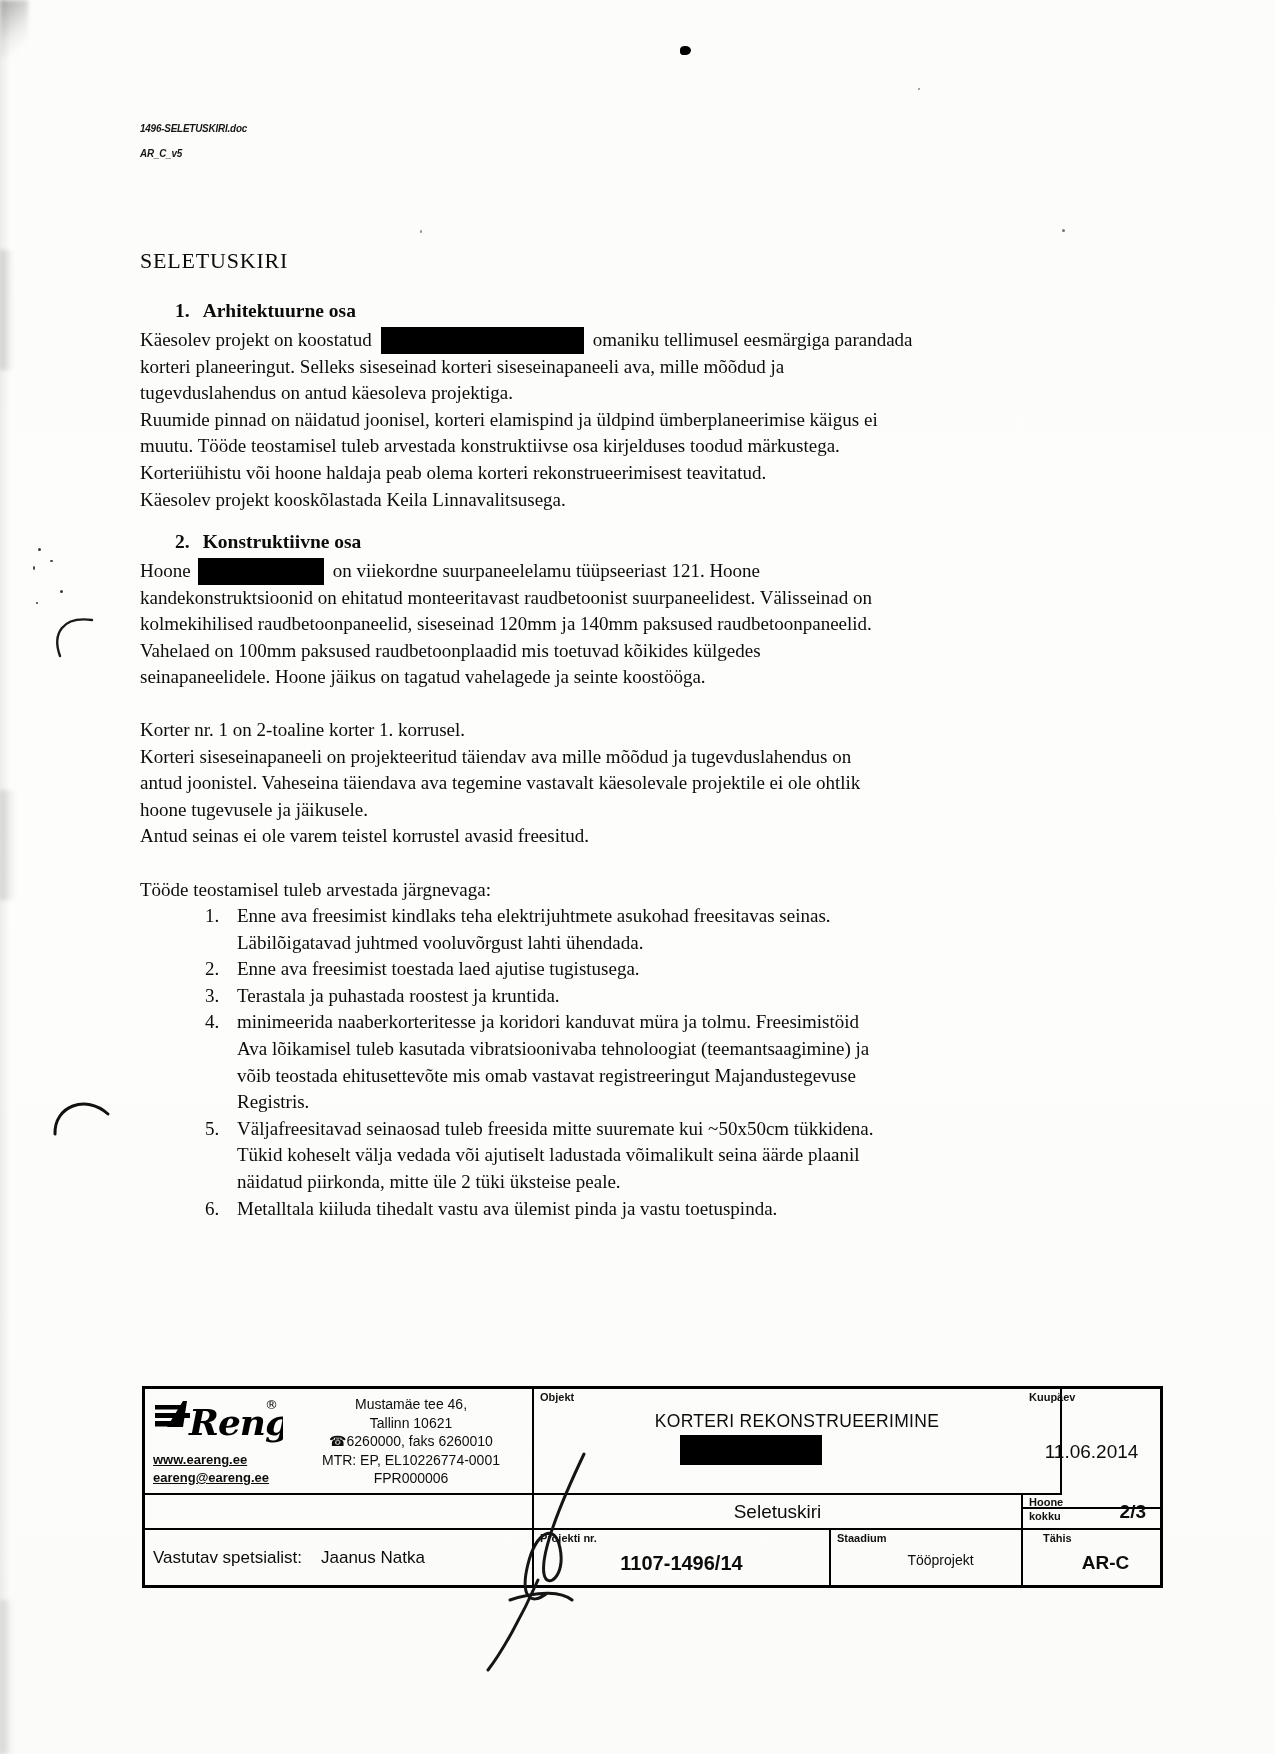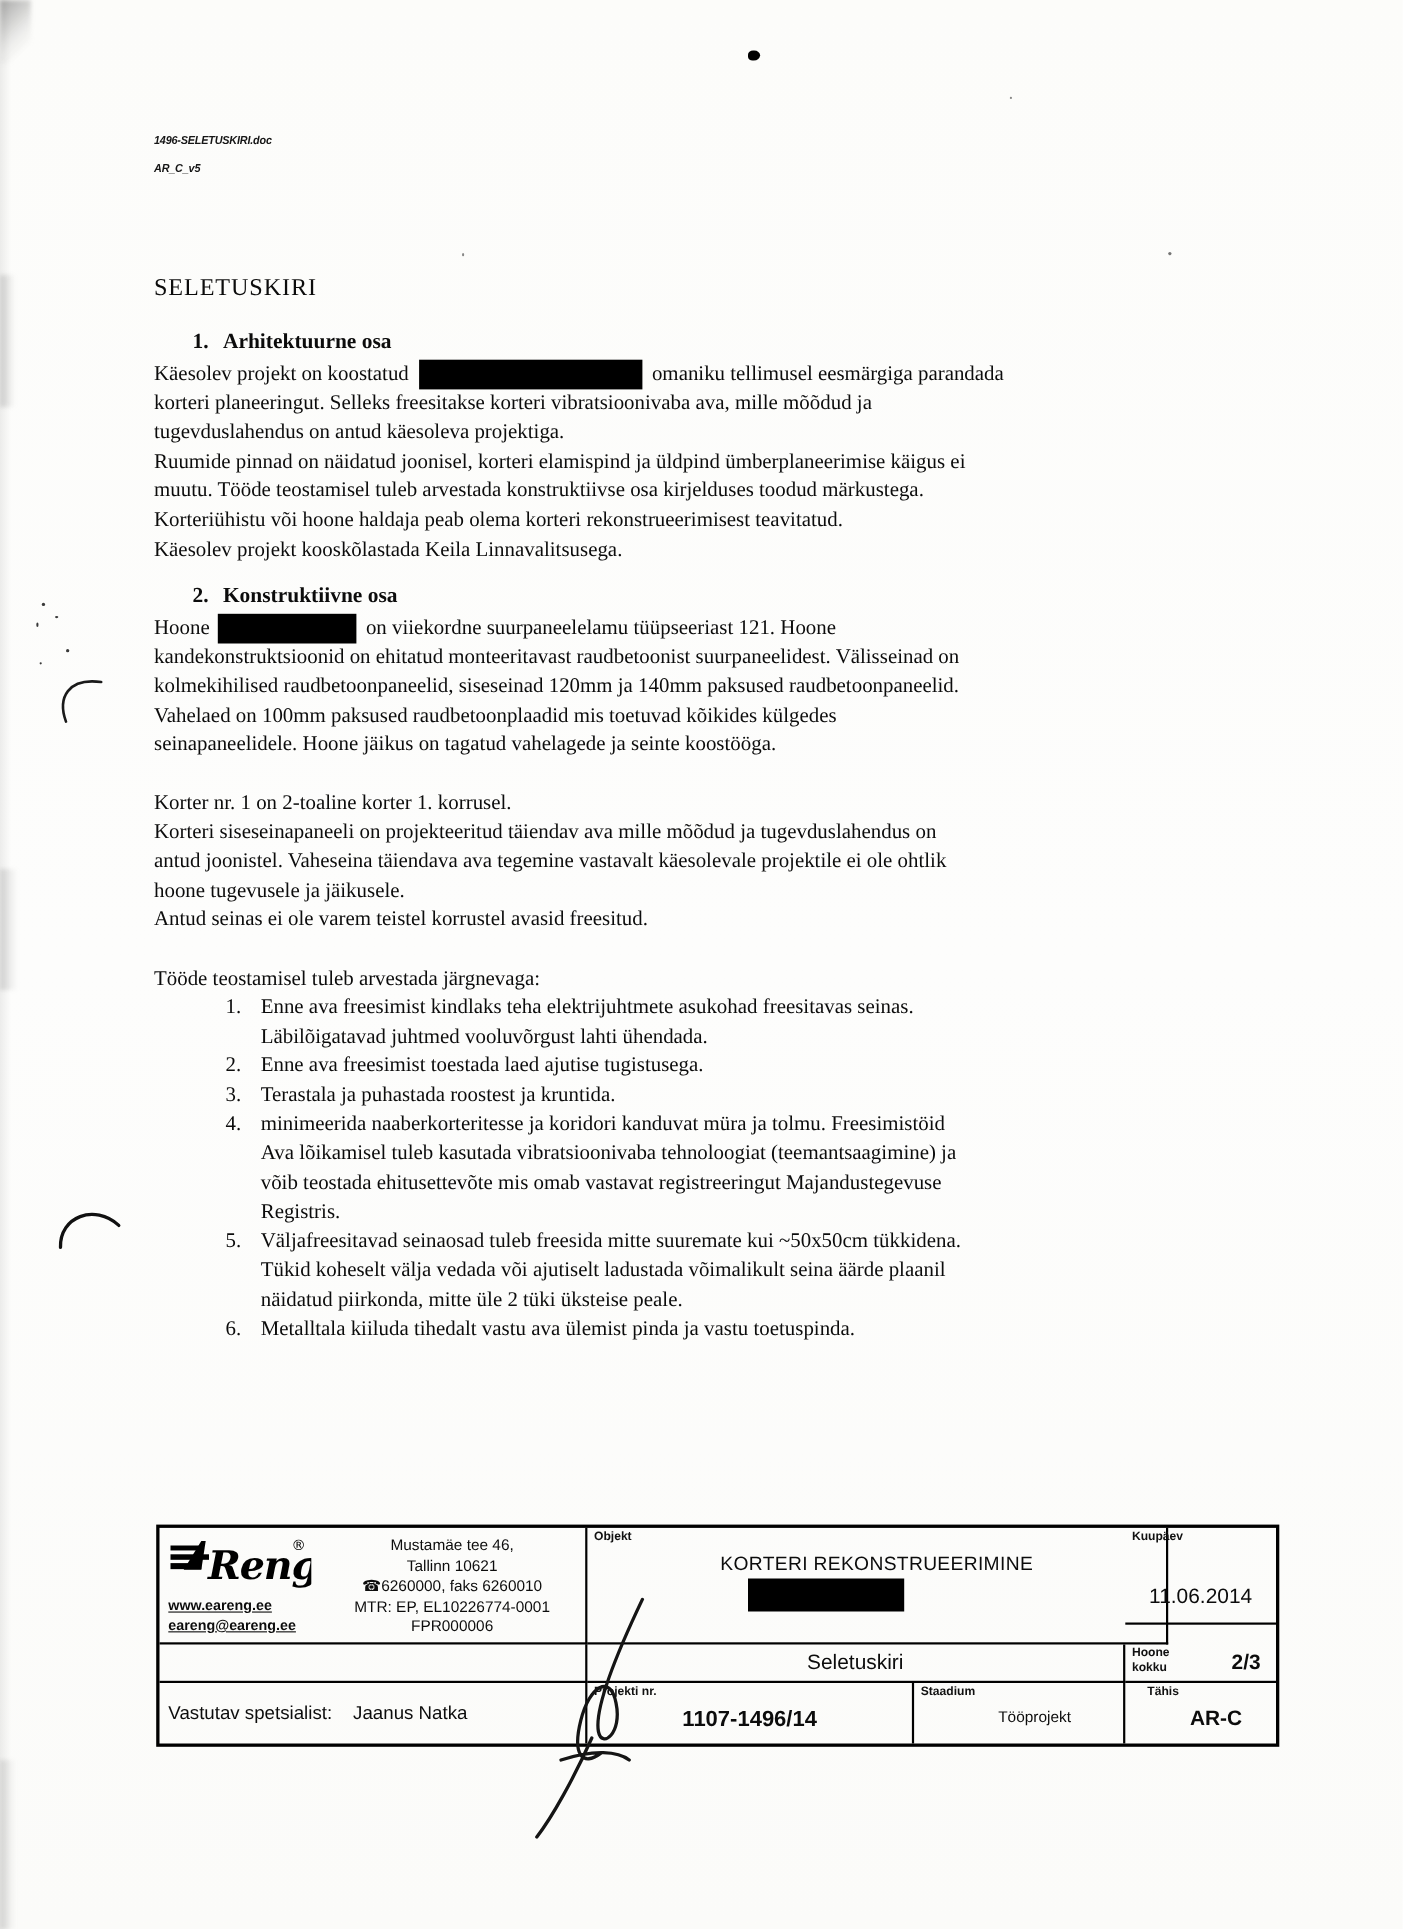--- a/index.html
+++ b/index.html
@@ -88,21 +88,21 @@
     <div class="sechead" style="top:300px;">
       <span class="sp">1.</span><span>Arhitektuurne osa</span>
     </div>
 
     <div class="para" style="top:327px;">
       <div class="line redline">
         <span>Käesolev projekt on koostatud</span>
         <span class="redact redact-1"></span>
         <span>omaniku tellimusel eesmärgiga parandada</span>
       </div>
-      <span class="line">korteri planeeringut. Selleks freesitakse korteri vibratsioonivaba ava, mille mõõdud ja</span>
+      <span class="line">korteri planeeringut. Selleks siseseinad korteri siseseinapaneeli ava, mille mõõdud ja</span>
       <span class="line">tugevduslahendus on antud käesoleva projektiga.</span>
       <span class="line">Ruumide pinnad on näidatud joonisel, korteri elamispind ja üldpind ümberplaneerimise käigus ei</span>
       <span class="line">muutu. Tööde teostamisel tuleb arvestada konstruktiivse osa kirjelduses toodud märkustega.</span>
       <span class="line">Korteriühistu või hoone haldaja peab olema korteri rekonstrueerimisest teavitatud.</span>
       <span class="line">Käesolev projekt kooskõlastada Keila Linnavalitsusega.</span>
     </div>
 
     <div class="sechead" style="top:531px;">
       <span class="sp">2.</span><span>Konstruktiivne osa</span>
     </div>
@@ -200,21 +200,21 @@
         <div>FPR000006</div>
       </div>
     </div>
 
     <div class="cell b-r b-b" style="left:389px;top:0;width:528px;height:106px;">
       <span class="lbl">Objekt</span>
       <div class="val-center" style="top:22px;font-size:17.5px;letter-spacing:.3px;">KORTERI REKONSTRUEERIMINE</div>
       <div style="position:absolute;left:146px;top:46px;width:142px;height:30px;background:#000;"></div>
     </div>
 
-    <div class="cell b-b" style="left:878px;top:0;width:137px;height:88px;">
+    <div class="cell b-b" style="left:878px;top:0;width:137px;height:120px;">
       <span class="lbl">Kuupäev</span>
       <div class="val-center" style="top:52px;font-size:19px;">11.06.2014</div>
     </div>
 
     <div class="cell b-r b-b" style="left:0;top:106px;width:389px;height:35px;"></div>
 
     <div class="cell b-r b-b" style="left:389px;top:106px;width:489px;height:35px;">
       <div class="val-center" style="top:6px;font-size:19px;">Seletuskiri</div>
     </div>
 

